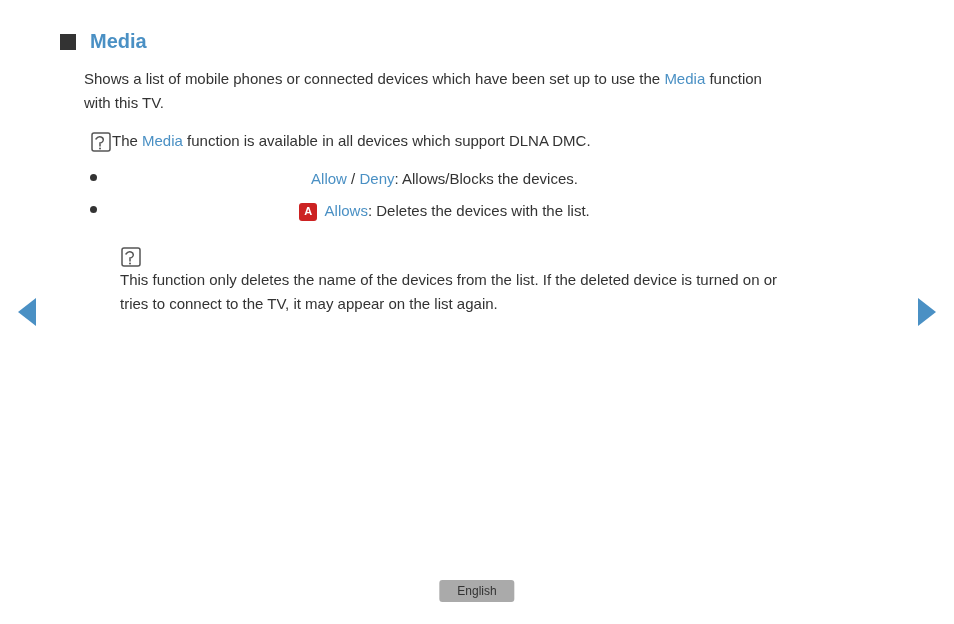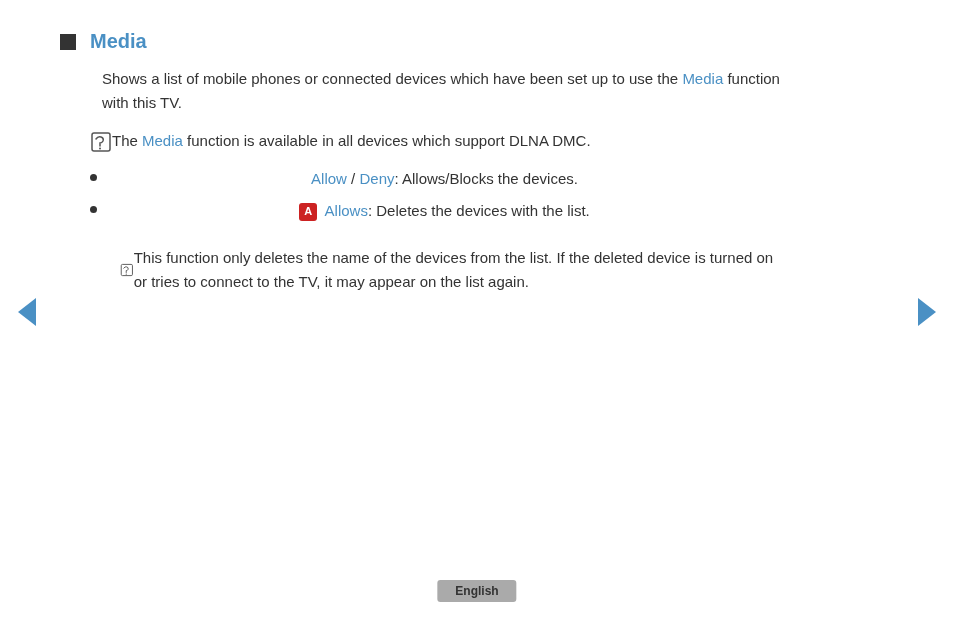--- a/index.html
+++ b/index.html
@@ -34,21 +34,21 @@
       flex-shrink: 0;
     }
 
     .section-title {
       font-size: 20px;
       font-weight: bold;
       color: #4a90c4;
     }
 
     .section-description {
-      margin-left: 42px;
+      margin-left: 24px;
       margin-bottom: 14px;
       line-height: 1.6;
       font-size: 15px;
       color: #333;
     }
 
     .note-block {
       display: flex;
       align-items: flex-end;
       margin-left: 30px;
@@ -87,22 +87,23 @@
     }
 
     .blue-text {
       color: #4a90c4;
       font-weight: normal;
     }
 
     .sub-note {
       margin-left: 60px;
       display: flex;
-      align-items: center;
+      align-items: flex-start;
       margin-top: 23px;
+      flex-direction: column;
     }
 
     .sub-note-text {
       line-height: 1.6;
       font-size: 15px;
       color: #333;
     }
 
     
     .nav-arrow-left {
@@ -133,21 +134,21 @@
 
     
     .language-badge {
       position: absolute;
       bottom: 22px;
       left: 50%;
       transform: translateX(-50%);
       background: #aaaaaa;
       color: #333;
       font-size: 12px;
-      font-weight: bold;
+      font-weight: normal;
       padding: 4px 18px;
       border-radius: 3px;
     }
 
     
     .note-svg {
       width: 22px;
       height: 22px;
     }
 

